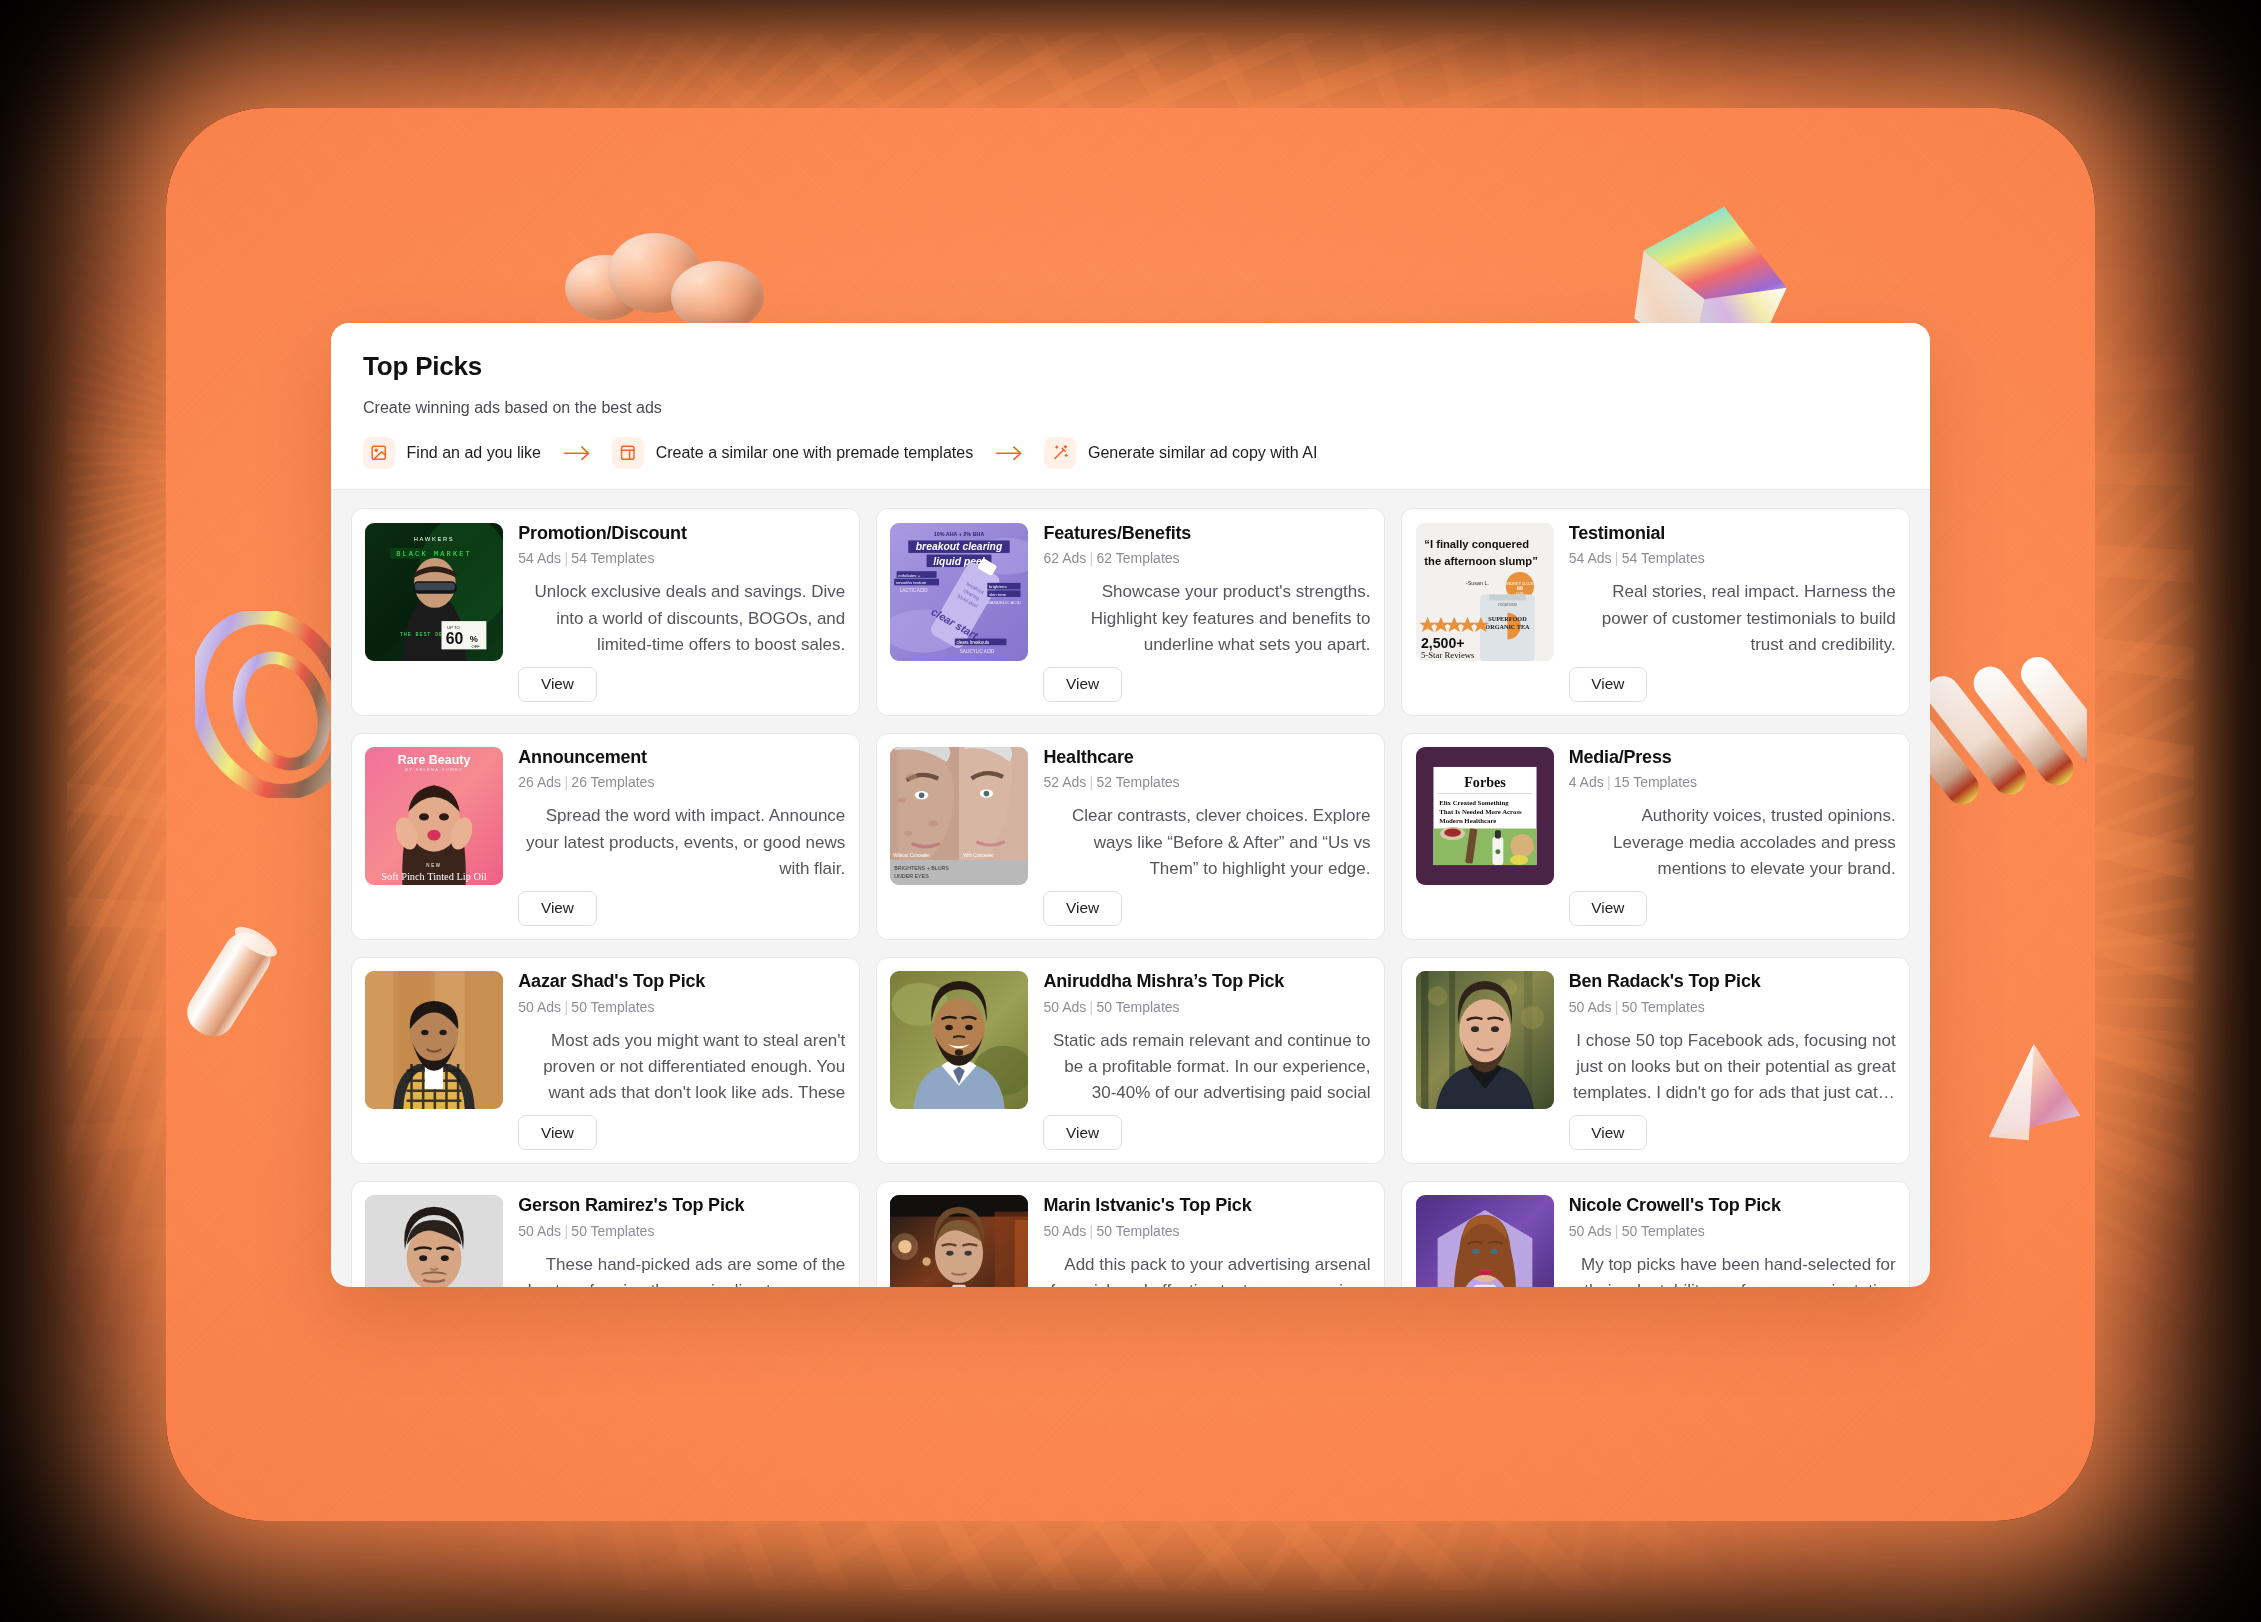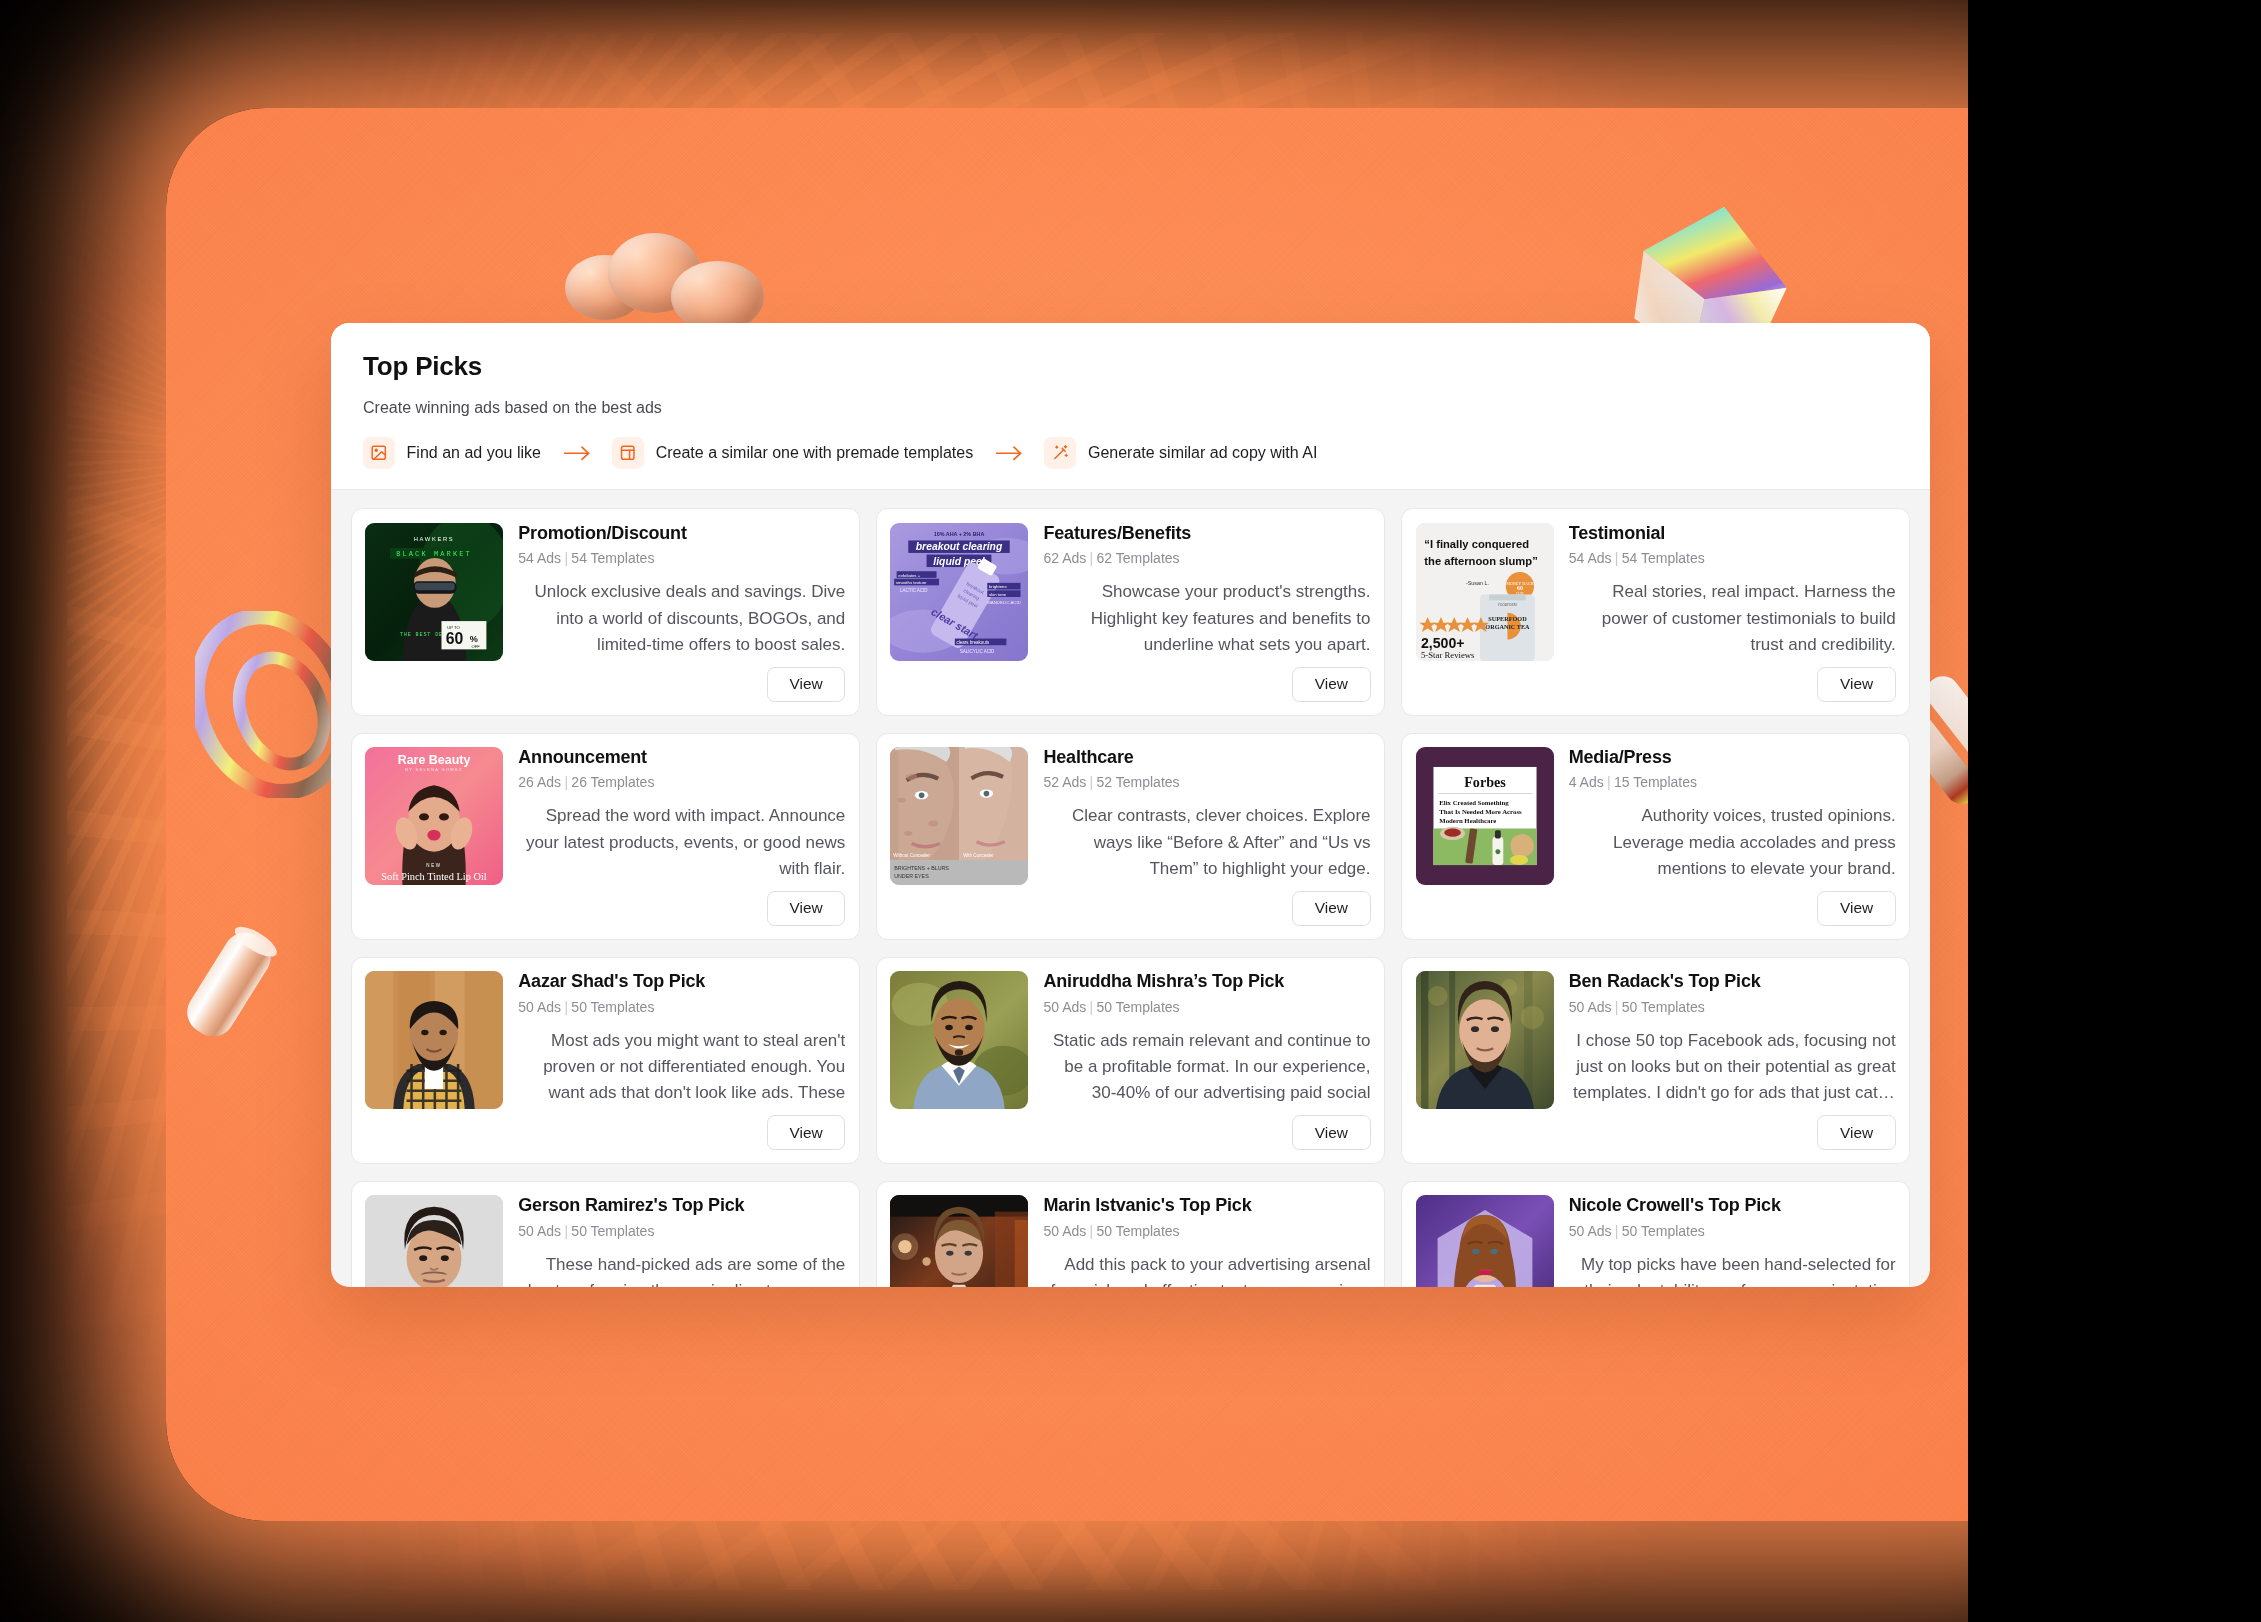--- a/index.html
+++ b/index.html
@@ -7,21 +7,21 @@
   html, body {
     width: 2261px; height: 1623px;
     background: #000;
     overflow: hidden;
     font-family: "Liberation Sans", sans-serif;
   }
 
   
   #stage {
     position: relative;
-    width: 1968px; height: 1623px;
+    width: 2261px; height: 1623px;
     background: #000;
     overflow: hidden;
   }
   .glow-layer {
     position: absolute;
     left: 67px; top: 33px; right: 67px; bottom: 33px;
     border-radius: 249px;
     background:
       radial-gradient(ellipse 46% 44% at 50% 50%, #ff8a4c 0%, #ff8a4c 62%, rgba(255,138,76,0) 100%),
       radial-gradient(ellipse 52% 50% at 50% 50%, #ff6f61 0%, rgba(255,111,97,0.85) 55%, rgba(255,111,97,0) 100%),
@@ -150,21 +150,21 @@
     white-space: nowrap; overflow: hidden; text-overflow: ellipsis;
   }
   .card-meta { margin-top: 6.7px; font-size: 14px; color: #8d8d96; }
   .card-meta .sep { color: #c9c9d0; margin: 0 3.3px; }
   .card-desc {
     margin-top: 13px;
     font-size: 17px; line-height: 1.55; color: #55555e;
     overflow: hidden;
     display: -webkit-box; text-align: right; -webkit-line-clamp: 3; -webkit-box-orient: vertical;
   }
-  .card-actions { margin-top: auto; display: flex; justify-content: flex-end; padding-top: 8.3px; }
+  .card-actions { margin-top: auto; display: flex; padding-top: 8.3px; }
   .view-btn {
     border: 0.8px solid #dededf;
     background: #fff;
     border-radius: 7.5px;
     padding: 7.5px 21.6px;
     font-size: 15.4px; color: #1d1d22;
     font-family: "Liberation Sans", sans-serif;
     cursor: pointer;
   }
 </style>

